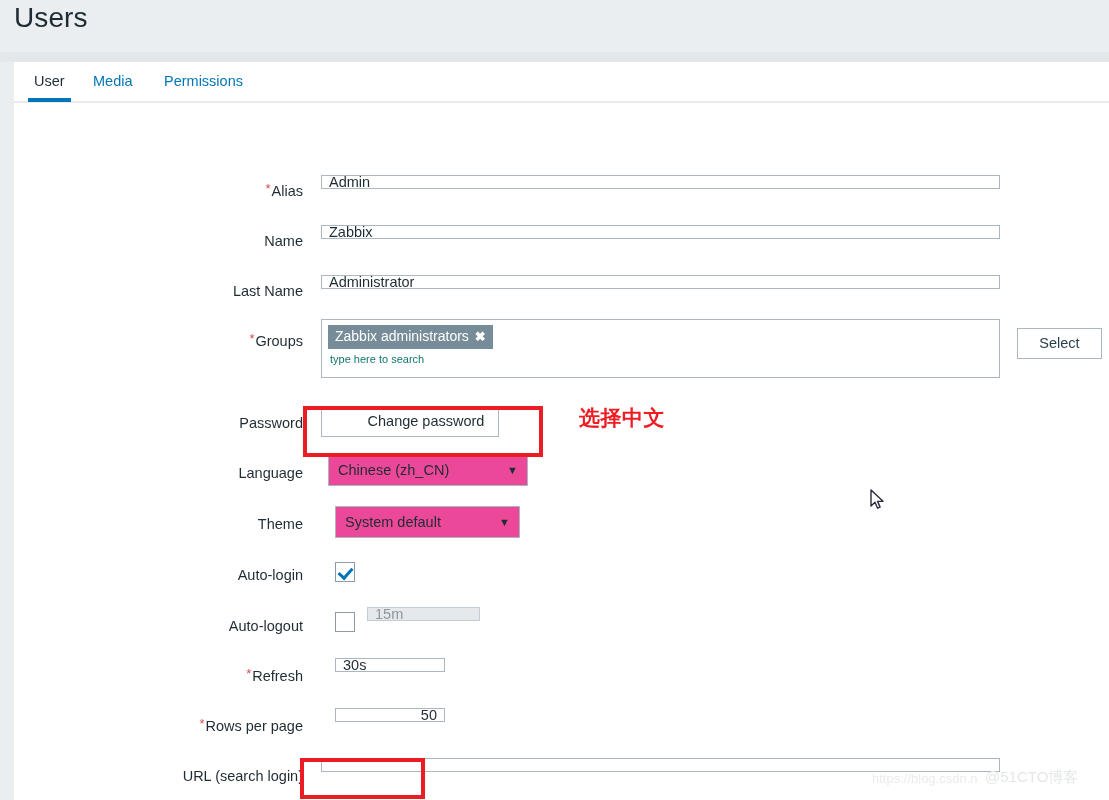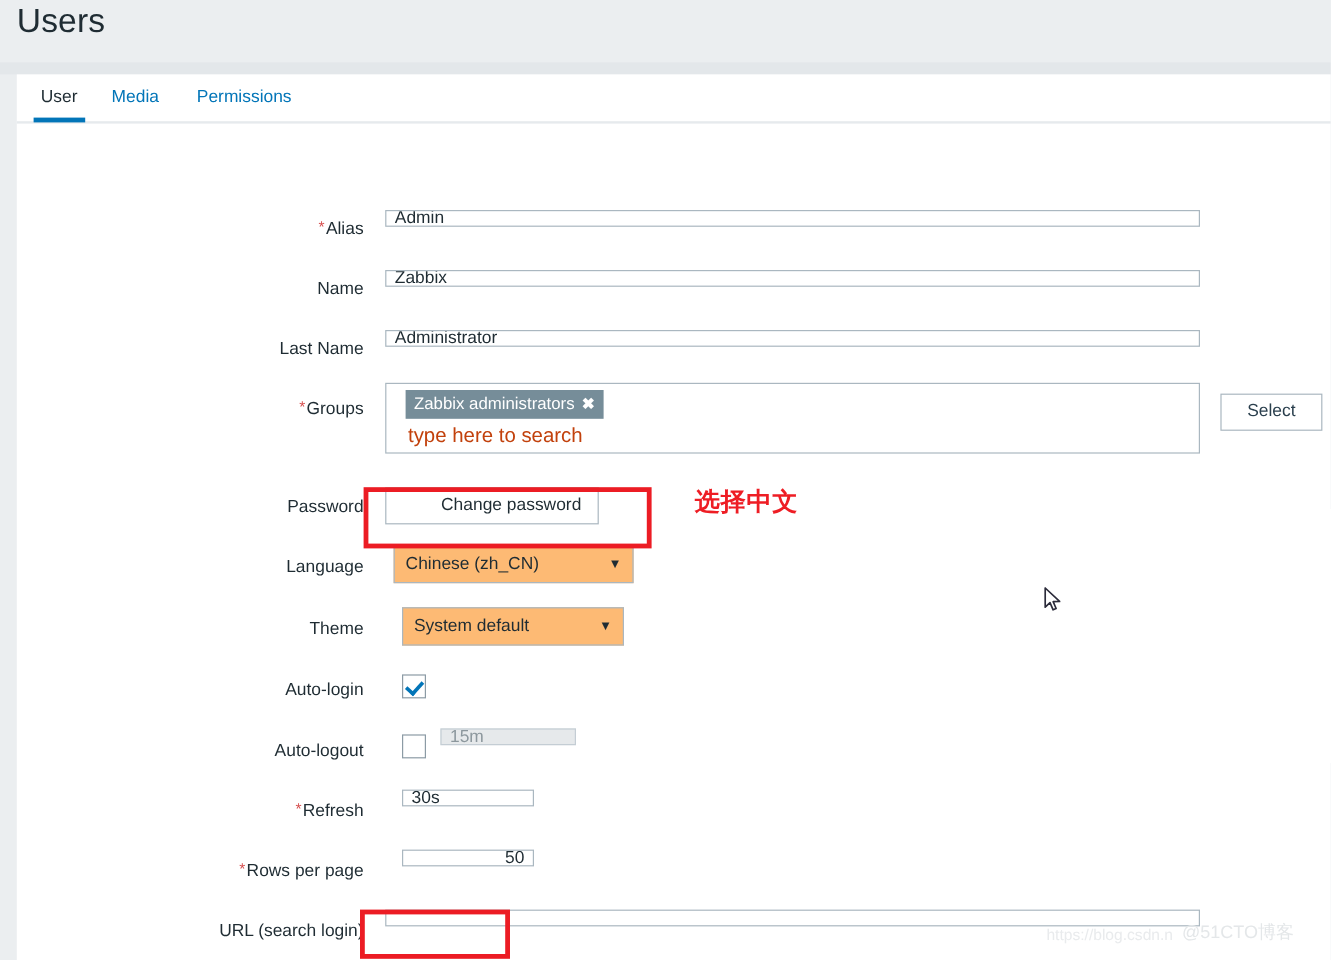--- a/index.html
+++ b/index.html
@@ -144,21 +144,21 @@
 
   
   .multiselect {
     position: absolute;
     left: 307px;
     width: 679px;
     height: 59px;
     box-sizing: border-box;
     border: 1px solid #aab7c0;
     background: #ffffff;
-    padding: 5px 6px 0 16px;
+    padding: 5px 6px 0 6px;
   }
   .chip {
     display: inline-block;
     background: #768d99;
     color: #ffffff;
     font-size: 14px;
     line-height: 21px;
     padding: 1px 7px 2px 7px;
     white-space: nowrap;
   }
@@ -166,22 +166,22 @@
     display: inline-block;
     margin-left: 6px;
     font-weight: bold;
     font-size: 13px;
     cursor: pointer;
   }
   .ms-placeholder {
     display: block;
     margin-top: 4px;
     padding-left: 2px;
-    color: #c2410c;
-    font-size: 17px;
+    color: #0f766e;
+    font-size: 11px;
   }
 
   
   .btn {
     box-sizing: border-box;
     font-family: "Liberation Sans", sans-serif;
     font-size: 14.5px;
     cursor: pointer;
     border: 1px solid #aab7c0;
     background: #ffffff;
@@ -202,21 +202,21 @@
     left: 307px;
     width: 178px;
     padding-left: 44px;
   }
 
   
   .select {
     position: absolute;
     box-sizing: border-box;
     border: 1px solid #aab7c0;
-    background: #fdba74;
+    background: #ec4899;
     height: 32px;
     font-size: 14.5px;
     color: #1f2c33;
     cursor: pointer;
   }
   .select .sel-text {
     position: absolute;
     left: 9px;
     top: 0;
     line-height: 30px;

